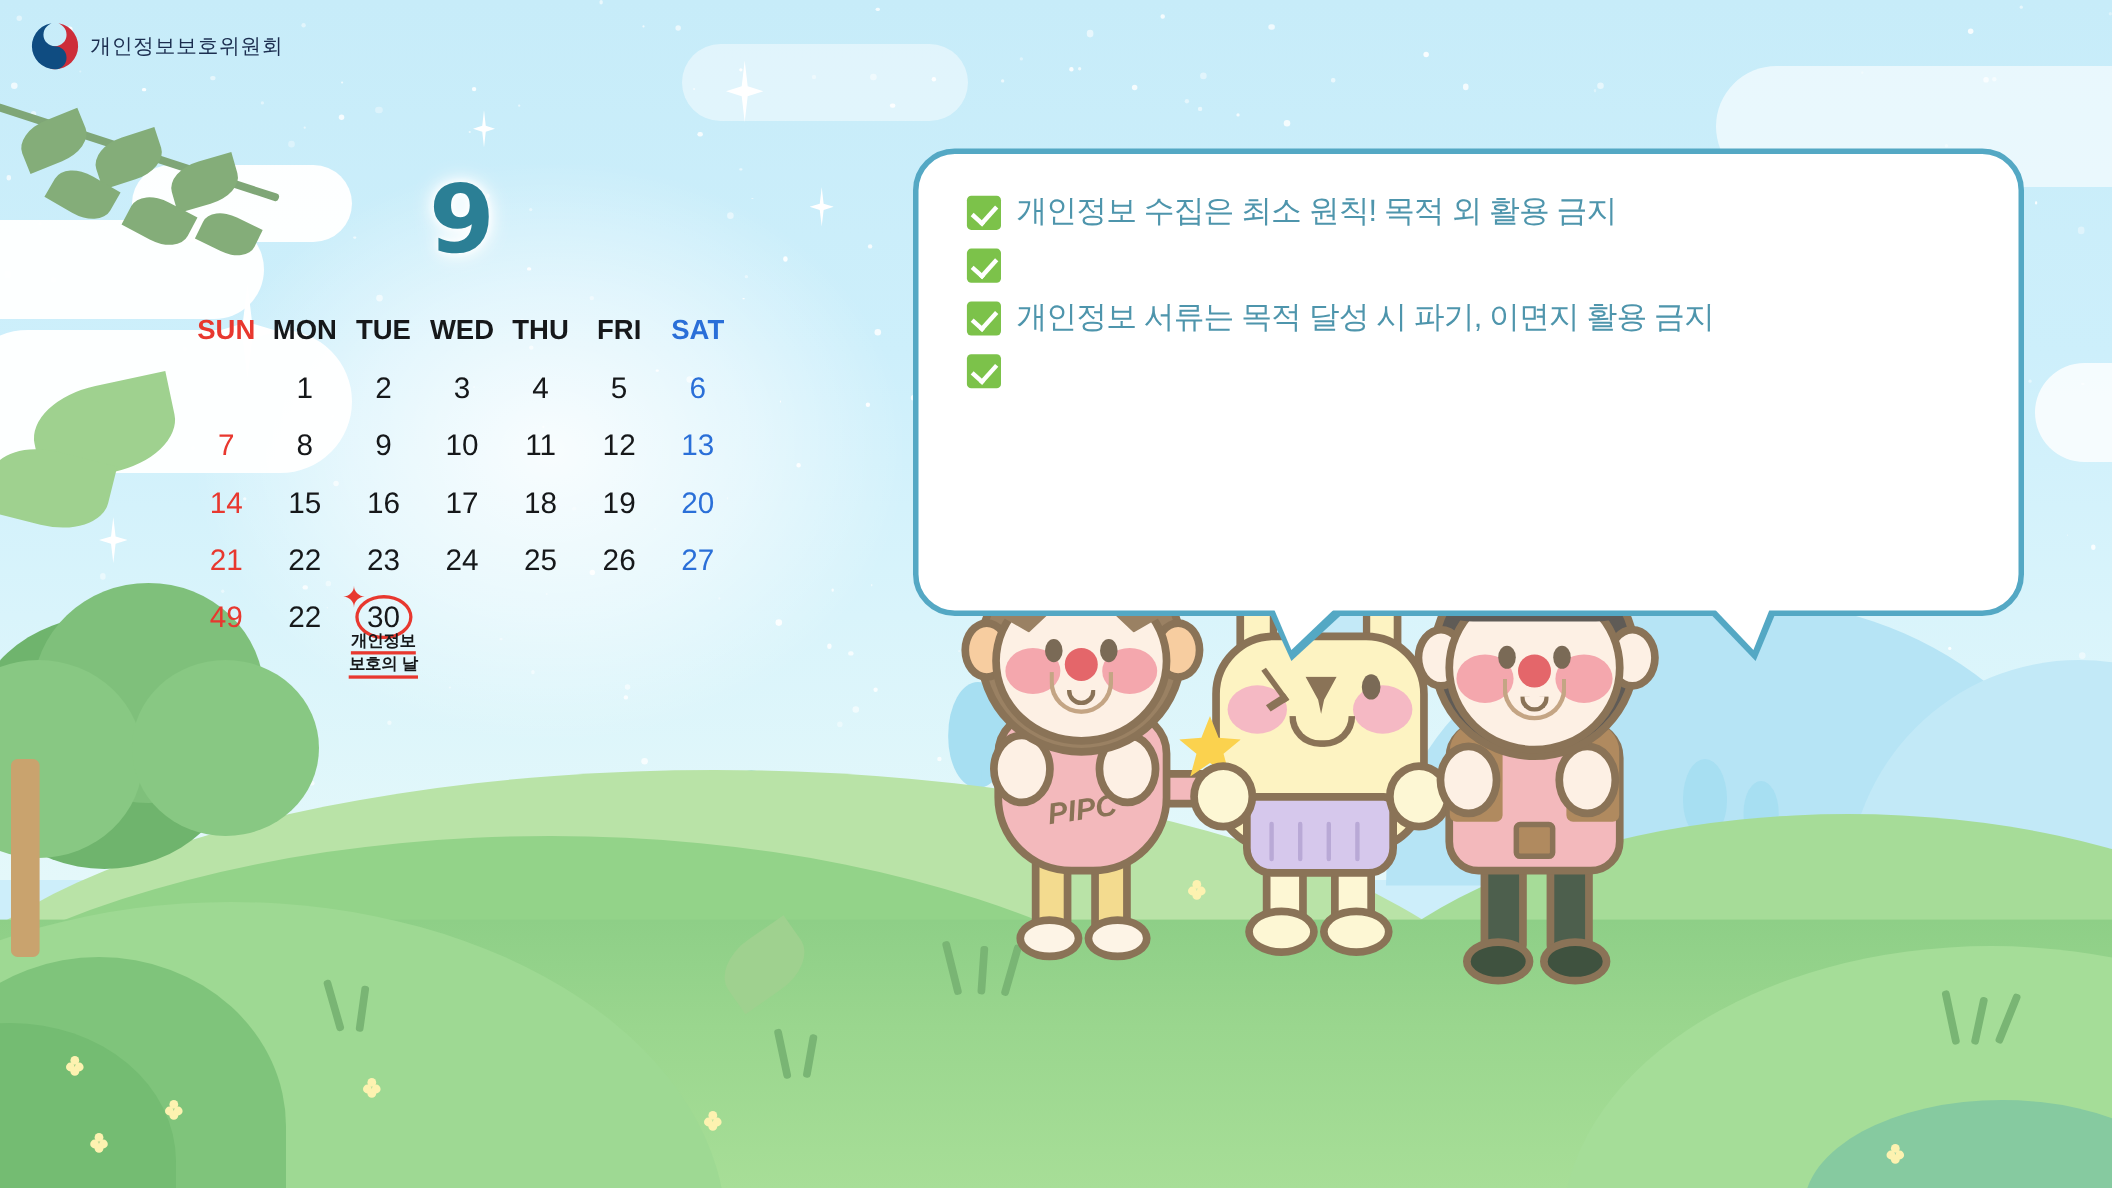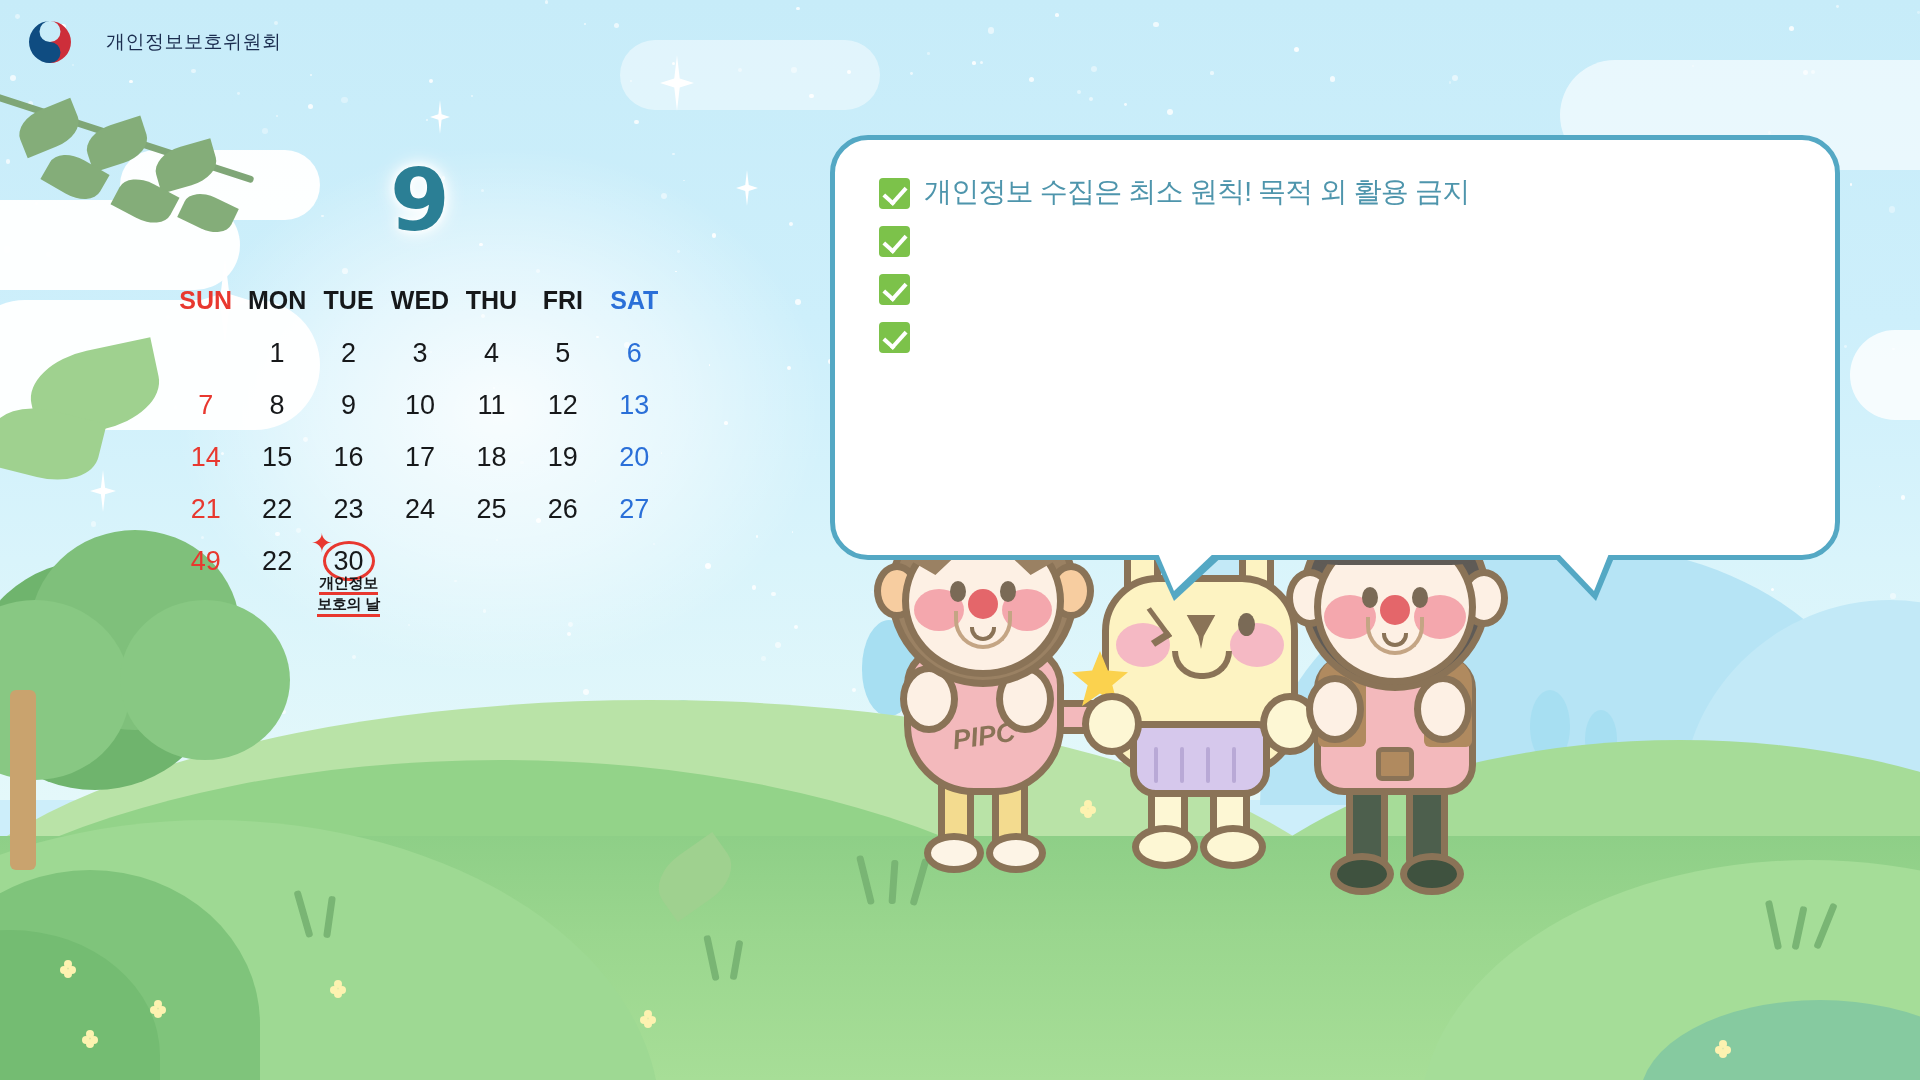--- a/index.html
+++ b/index.html
@@ -40,21 +40,21 @@
 
   
   .sparkle {
     position:absolute;
     background:#ffffff;
     clip-path: polygon(50% 0%, 58% 42%, 100% 50%, 58% 58%, 50% 100%, 42% 58%, 0% 50%, 42% 42%);
   }
 
   
   .logo-wrap {
-    position:absolute; left:26px; top:18px; display:flex; align-items:center; gap:32px; z-index:40;font-family:Liberation Mono, monospace;
+    position:absolute; left:26px; top:18px; display:flex; align-items:center; gap:8px; z-index:40;font-family:Liberation Mono, monospace;
   }
   .taegeuk { width:48px; height:48px; position:relative; }
   .logo-text { font-size:19px; color:#1b2d4f; letter-spacing:.5px; white-space:nowrap; }
 
   
   .calendar { position:absolute; left:170px; top:160px; width:500px; z-index:25; text-align:center; }
   .cal-num {
     font-family:"DejaVu Sans", sans-serif;
     font-size:86px; font-weight:bold; color:#2b7f95; line-height:.95;
     text-shadow:0 0 22px #ffffff, 0 0 14px #ffffff, 0 0 6px #ffffff;
@@ -578,20 +578,21 @@
     <div class="bullets" id="bullets">
         <div class="bullet">
           <div class="chk"></div>
           <div class="bullet-text">개인정보 수집은 최소 원칙! 목적 외 활용 금지</div>
         </div>
         <div class="bullet">
           <div class="chk"></div>
         </div>
         <div class="bullet">
           <div class="chk"></div>
+          <div class="bullet-text">개인정보 서류는 목적 달성 시 파기, 이면지 활용 금지</div>
         </div>
         <div class="bullet">
           <div class="chk"></div>
         </div>
       </div>
   </div>
 
   <div class="chars">
 
     <div class="cz" style="left:60px;top:245px;width:460px;height:34px;background:#f3b9bc;border:7px solid #8a7357;border-radius:18px;"></div>

